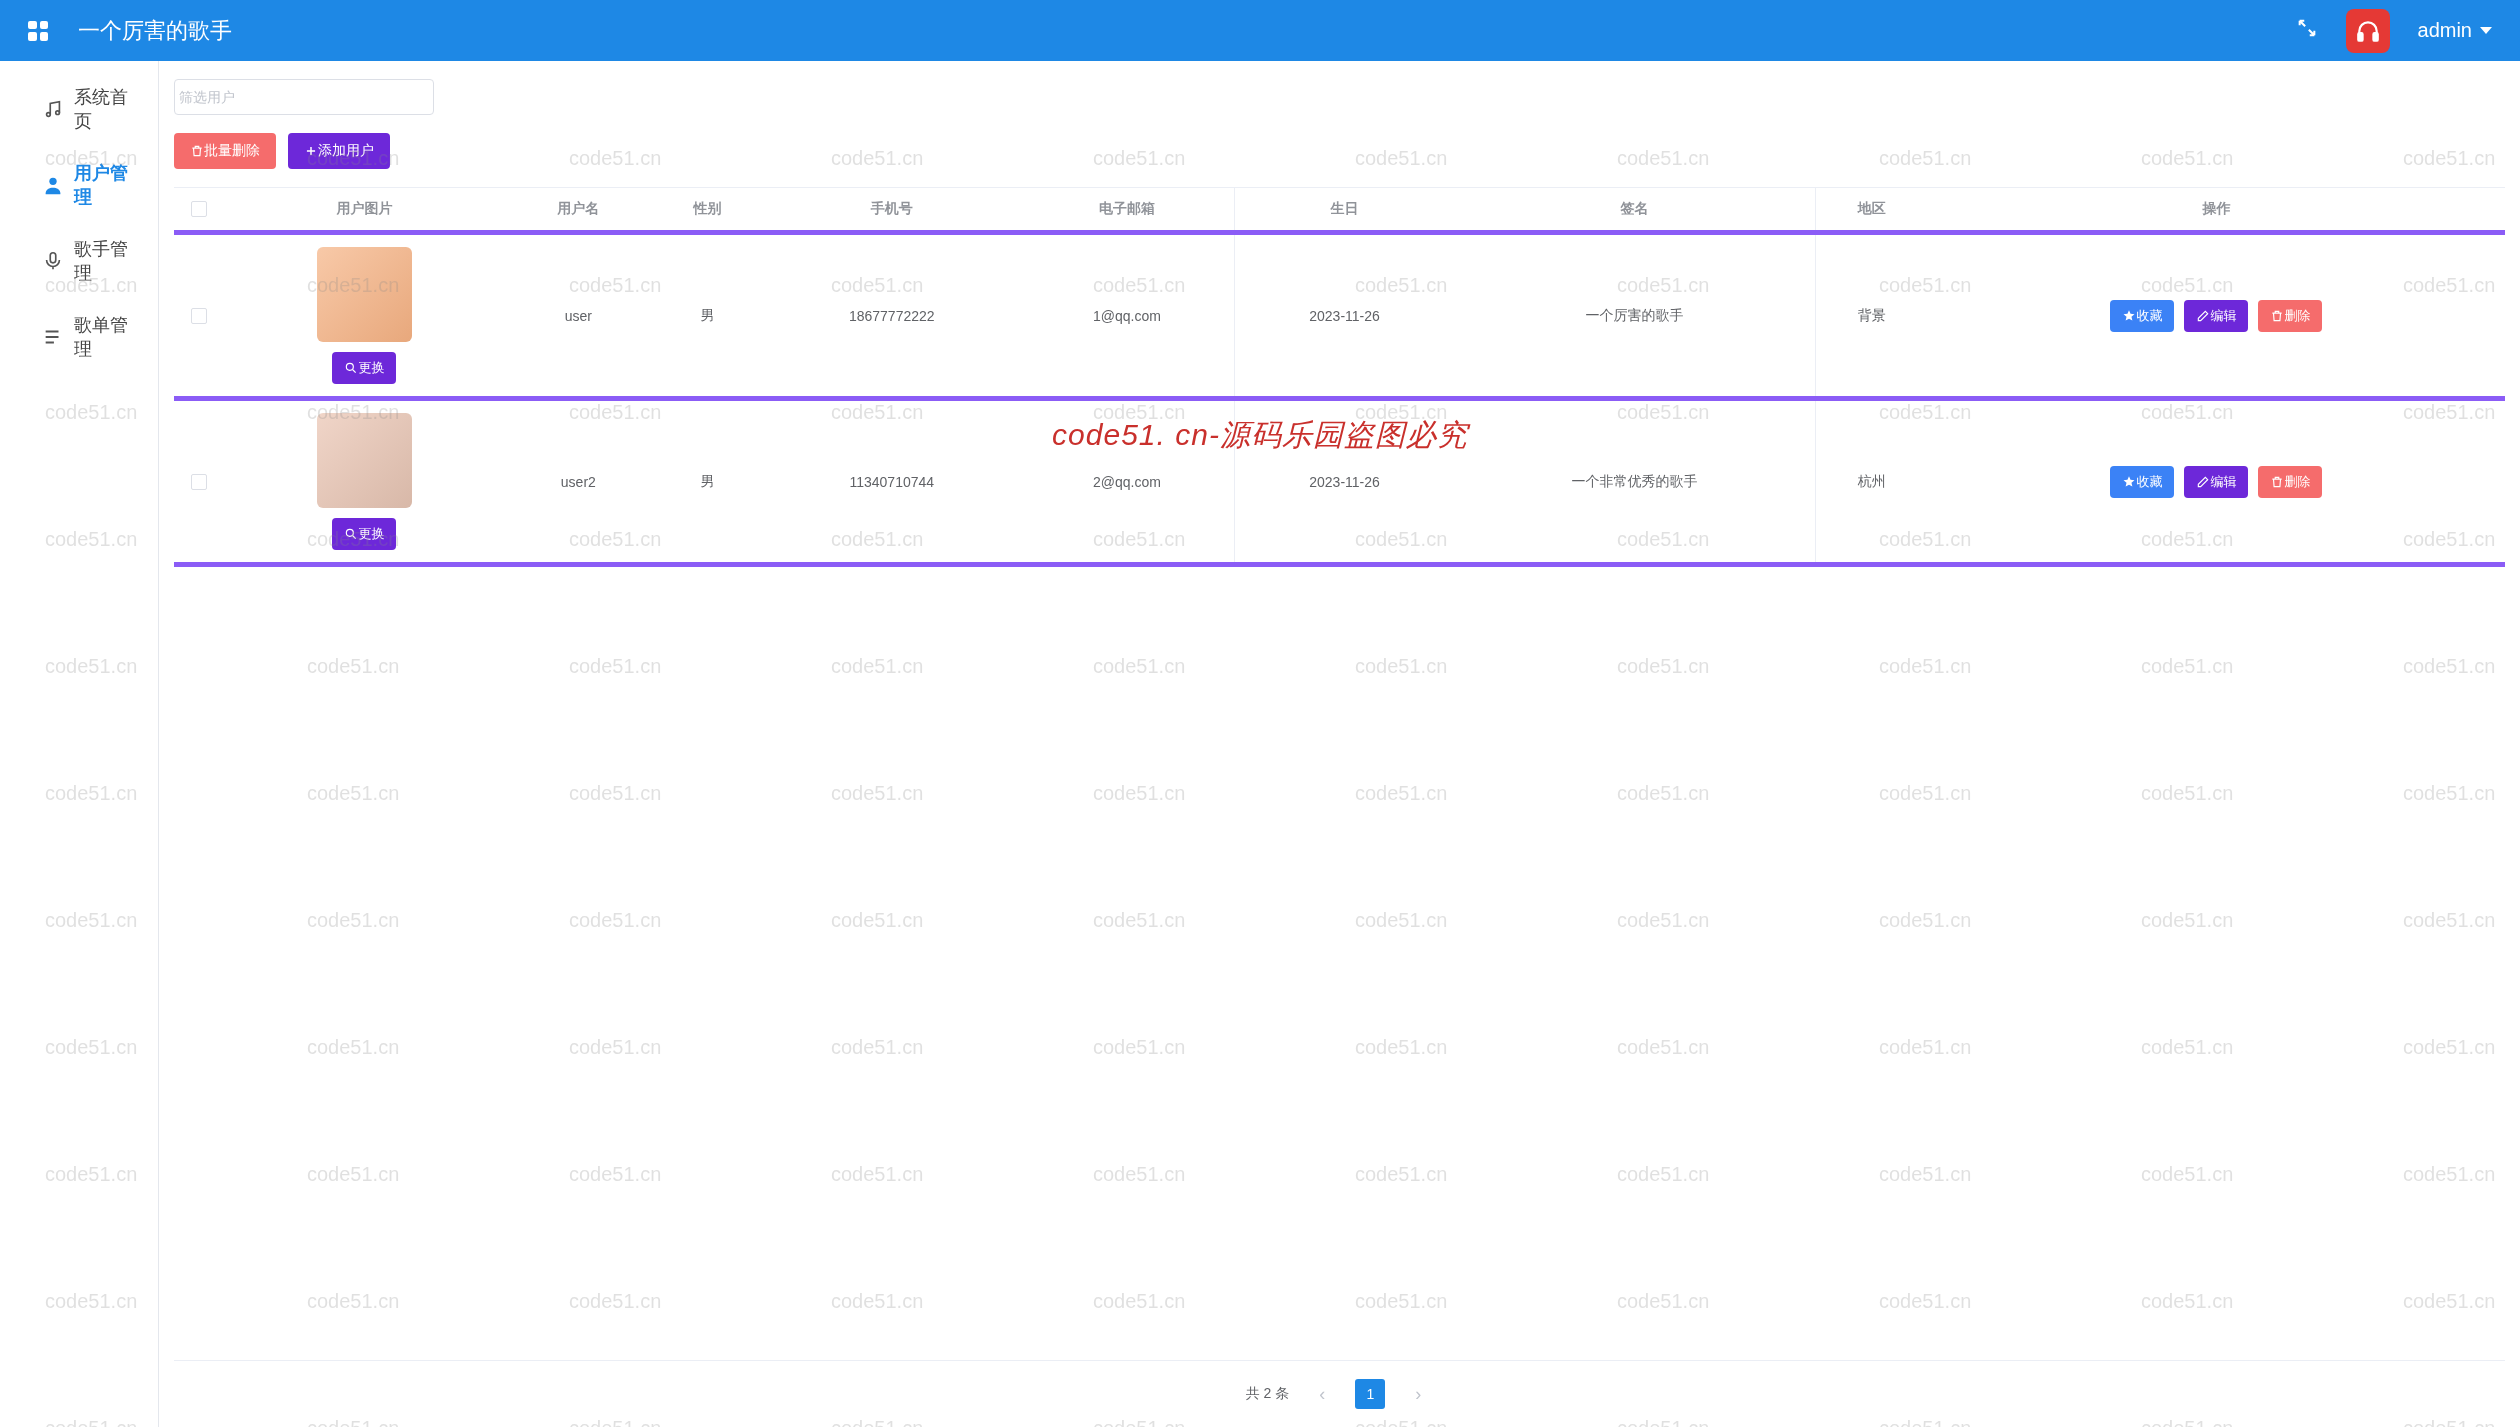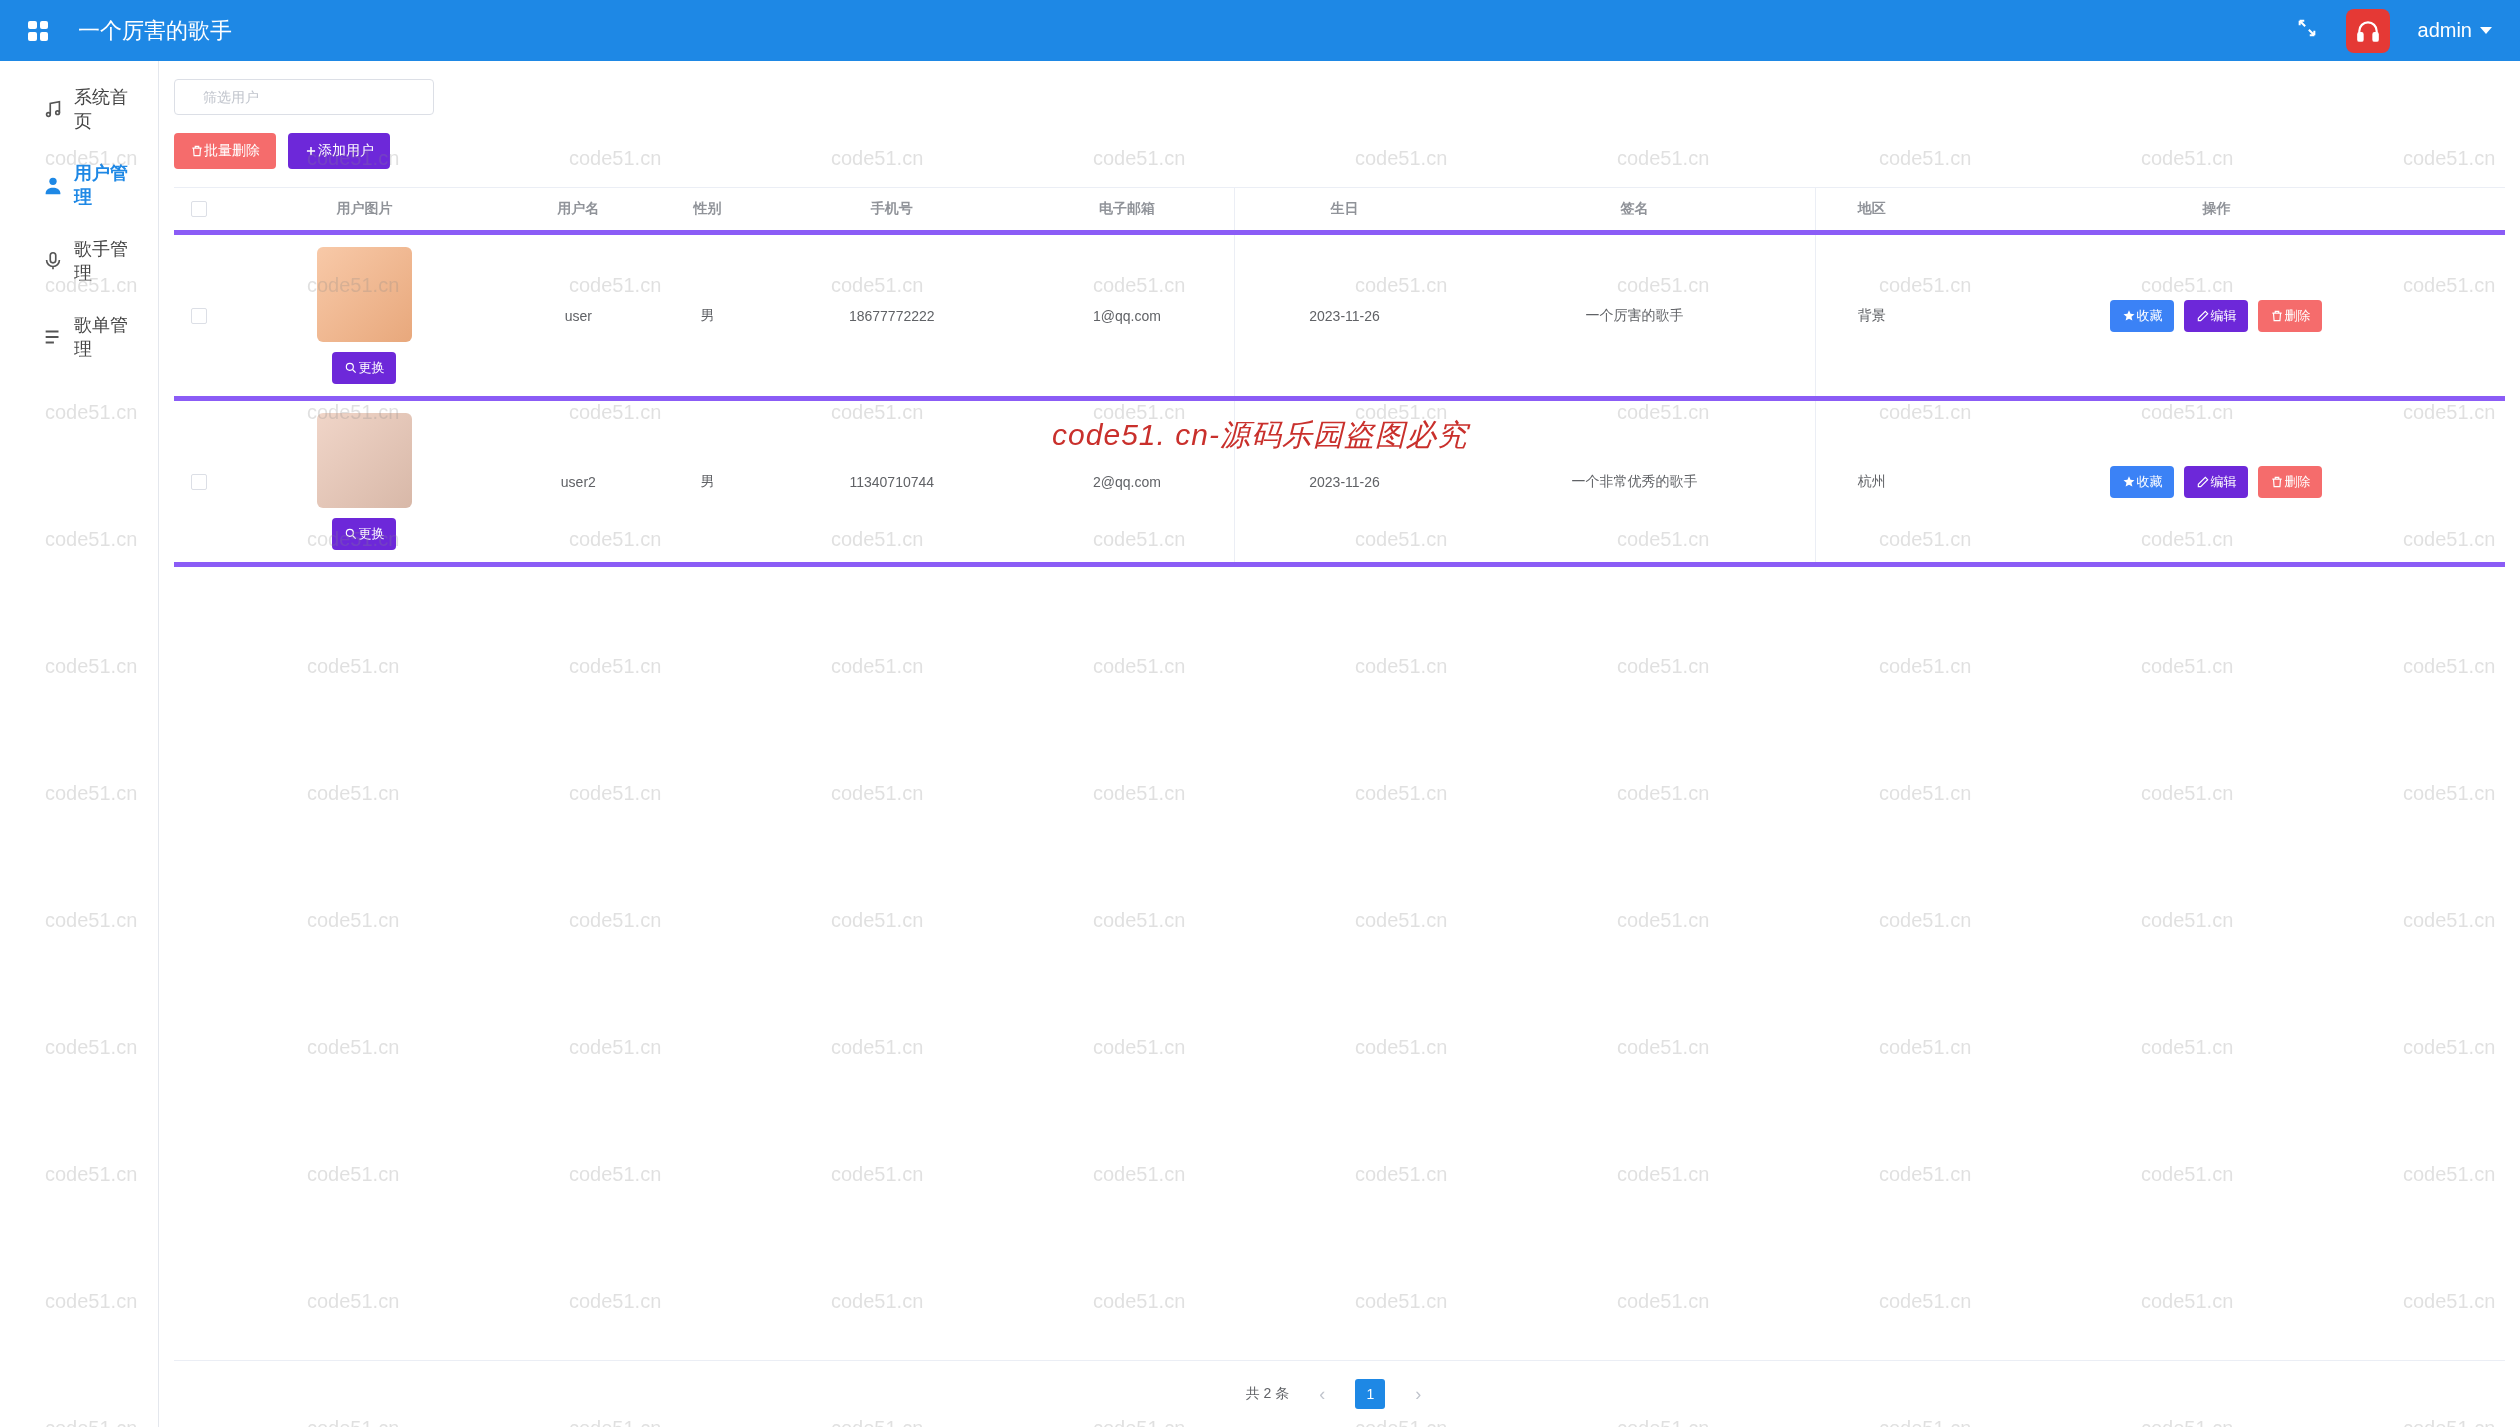--- a/index.html
+++ b/index.html
@@ -89,21 +89,21 @@
 .sidebar-icon { width: 22px; height: 22px; display: flex; align-items: center; justify-content: center; }
 .main {
   flex: 1;
   padding: 18px 15px 0 15px;
   display: flex; flex-direction: column;
   position: relative;
 }
 .search-input {
   width: 260px; height: 36px;
   border: 1px solid #dcdfe6; border-radius: 4px;
-  padding: 0 28px; font-size: 14px; color: #606266;
+  padding: 0 4px; font-size: 14px; color: #606266;
 }
 .search-input::placeholder { color: #c0c4cc; }
 .action-row { display: flex; gap: 12px; margin-top: 18px; margin-bottom: 18px; }
 .btn {
   display: inline-flex; align-items: center; 
   padding: 0 16px; height: 36px;
   border: none; border-radius: 4px;
   color: #fff; cursor: pointer; font-size: 14px;
 }
 .btn-danger { background: #f56c6c; }

